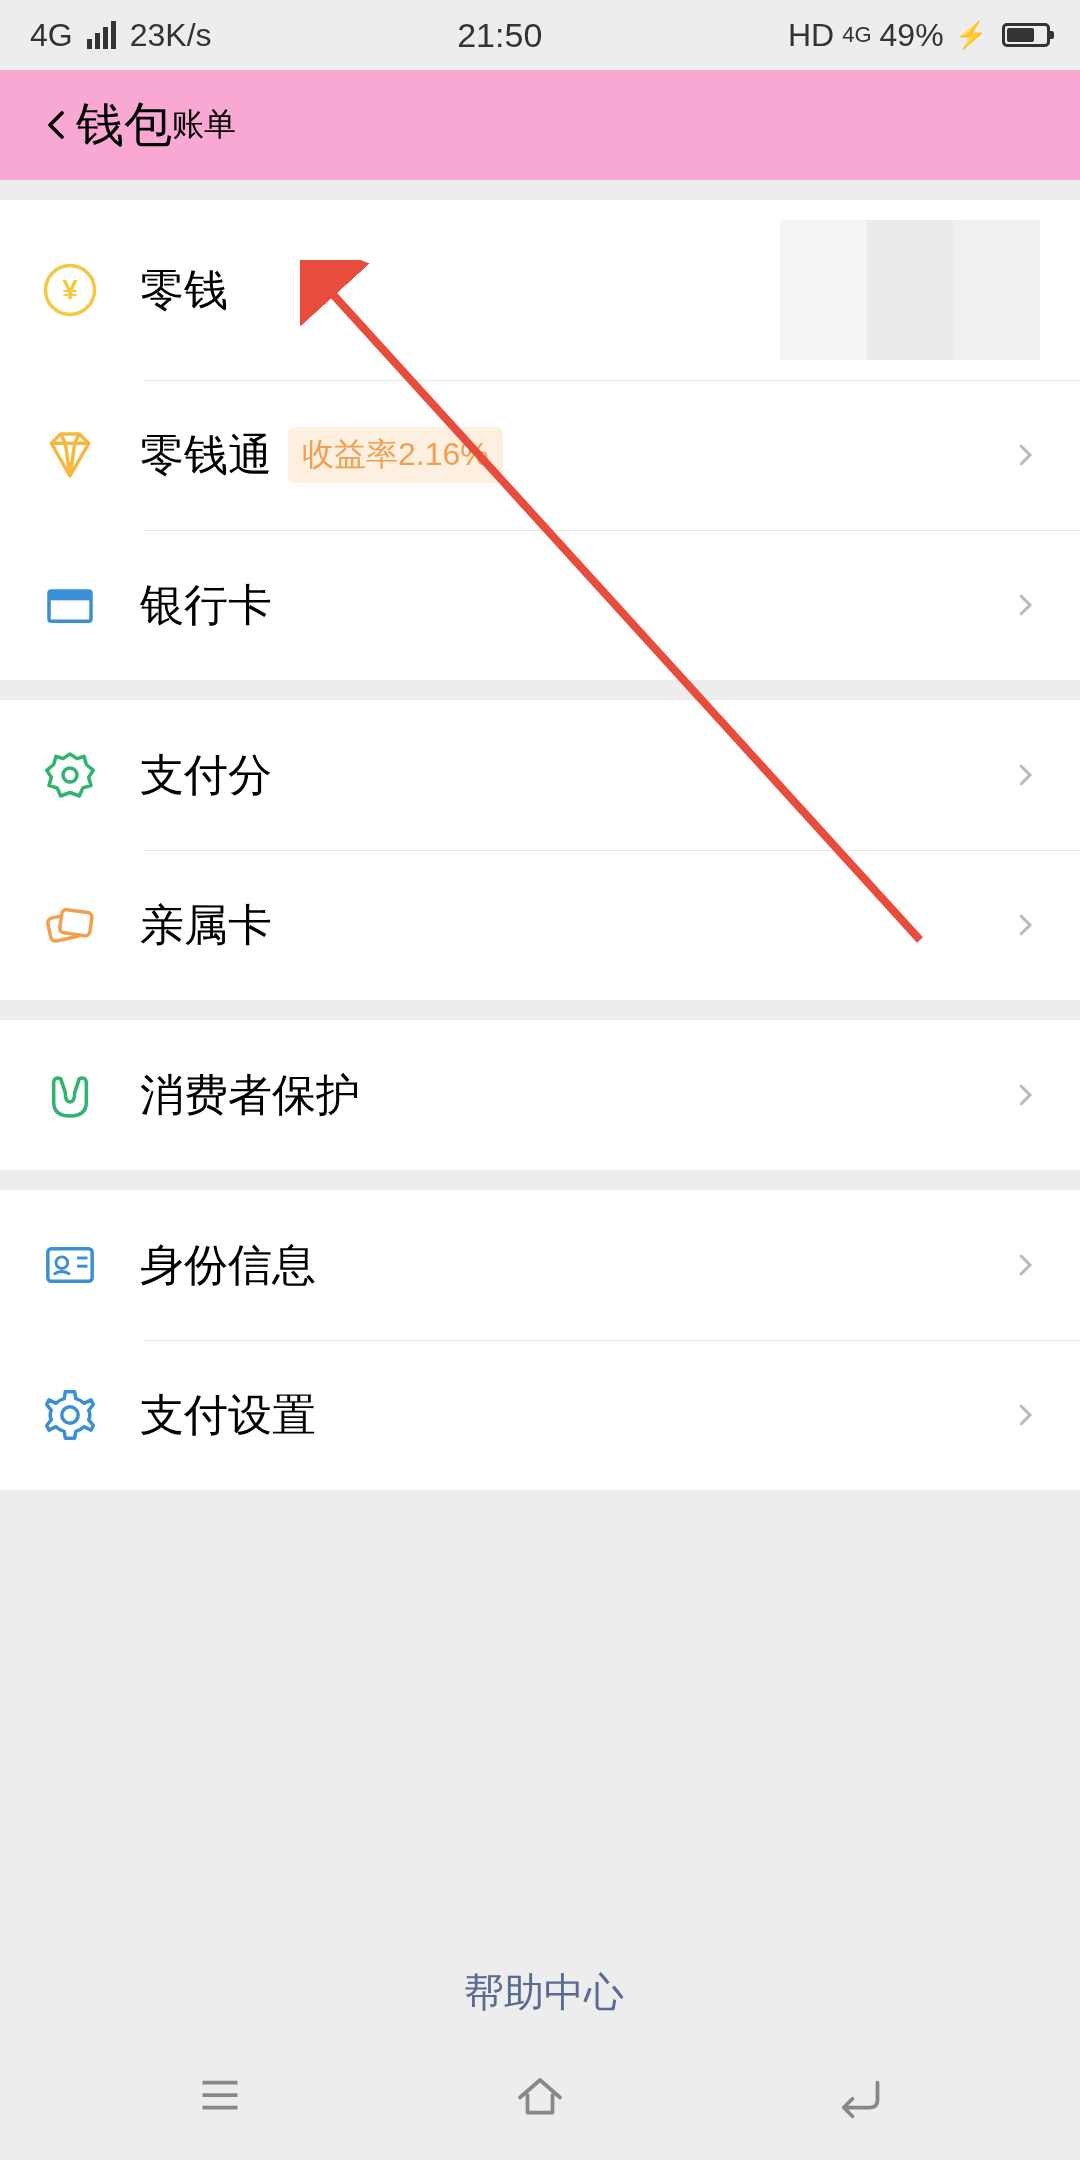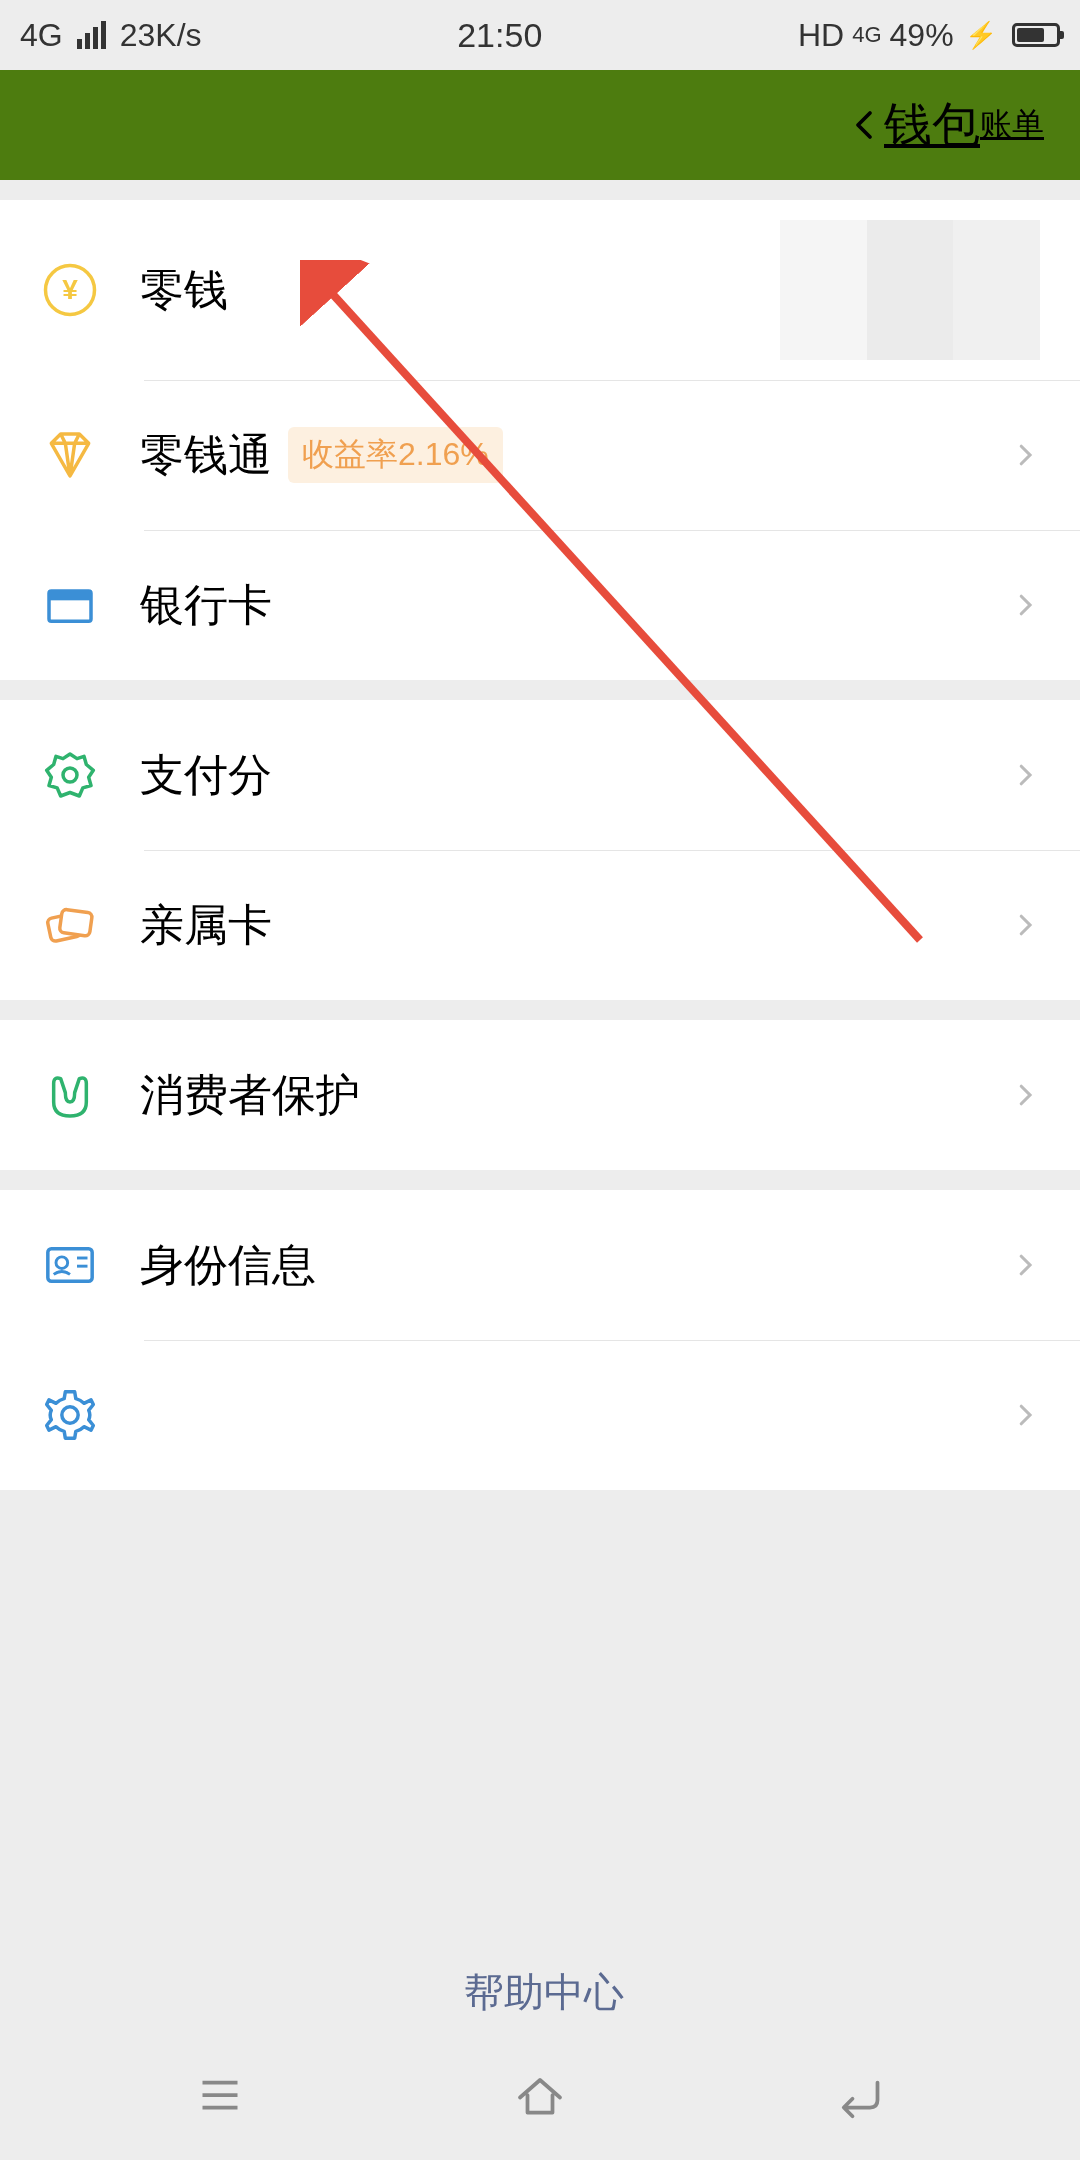--- a/index.html
+++ b/index.html
@@ -9,21 +9,21 @@
       font-family: -apple-system, "PingFang SC", "Helvetica Neue", sans-serif;
       background: #ededed;
       position: relative;
       overflow: hidden;
     }
     .status-bar {
       height: 70px;
       display: flex;
       align-items: center;
       justify-content: space-between;
-      padding: 0 20px;
+      padding: 0 30px;
       font-size: 32px;
       font-weight: 500;
       color: #333;
       background: #ededed;
     }
     .status-left, .status-right { display: flex; align-items: center; gap: 8px; }
     .status-center { font-size: 34px; font-weight: 500; }
     .signal-bars { display: inline-flex; align-items: flex-end; gap: 3px; margin: 0 6px; }
     .signal-bars span { width: 5px; background: #333; display: inline-block; }
     .signal-bars span:nth-child(1){height:10px;}
@@ -33,24 +33,23 @@
     .battery { display: inline-flex; align-items: center; }
     .battery-body { width: 48px; height: 24px; border: 3px solid #333; border-radius: 5px; position: relative; margin-left: 6px; }
     .battery-body::after { content:''; position:absolute; right:-7px; top:5px; width:4px; height:8px; background:#333; border-radius:0 2px 2px 0; }
     .battery-fill { position:absolute; left:2px; top:2px; bottom:2px; width:65%; background:#333; border-radius:2px; }
     .lightning { font-size: 26px; margin-left: 4px; }
     
     .nav-bar {
       height: 110px;
       display: flex;
       align-items: center;
-      justify-content: flex-end;
+      justify-content: flex-start;
       padding: 0 36px;
-      background: #4d7c0f;
-      text-decoration: underline;
+      background: #f9a8d4;
     }
     .back-btn { width: 40px; height: 40px; display:flex; align-items:center; justify-content:center; }
     .nav-title { font-size: 48px; font-weight: 500; color: #000; }
     .nav-action { font-size: 32px; color: #000; font-weight: 400; }
     
     .content { }
     .section { background: #fff; margin-top: 20px; }
     .section:first-child { margin-top: 20px; }
     
     .list-item {
@@ -285,20 +284,21 @@
           <path d="M9 5 L16 12 L9 19" stroke="#bbb" stroke-width="2.5" fill="none" stroke-linecap="round"></path>
         </svg>
     </div>
     <div class="list-item">
       <div class="item-icon">
         <svg viewBox="0 0 48 48" width="56" height="56">
             <path d="M24 4 L28 4 L29 10 Q33 11 36 14 L42 11 L44 15 L40 20 Q41 22 41 24 Q41 26 40 28 L44 33 L42 37 L36 34 Q33 37 29 38 L28 44 L20 44 L19 38 Q15 37 12 34 L6 37 L4 33 L8 28 Q7 26 7 24 Q7 22 8 20 L4 15 L6 11 L12 14 Q15 11 19 10 L20 4 Z" stroke="#3b8fd6" stroke-width="3" fill="none" stroke-linejoin="round"></path>
             <circle cx="24" cy="24" r="7" stroke="#3b8fd6" stroke-width="3" fill="none"></circle>
           </svg>
       </div>
+      <div class="item-label">支付设置</div>
       <div class="item-spacer"></div>
       <svg class="chevron" viewBox="0 0 24 24">
           <path d="M9 5 L16 12 L9 19" stroke="#bbb" stroke-width="2.5" fill="none" stroke-linecap="round"></path>
         </svg>
     </div>
   </div>
 
 </div>
 
 <div class="help-area">

